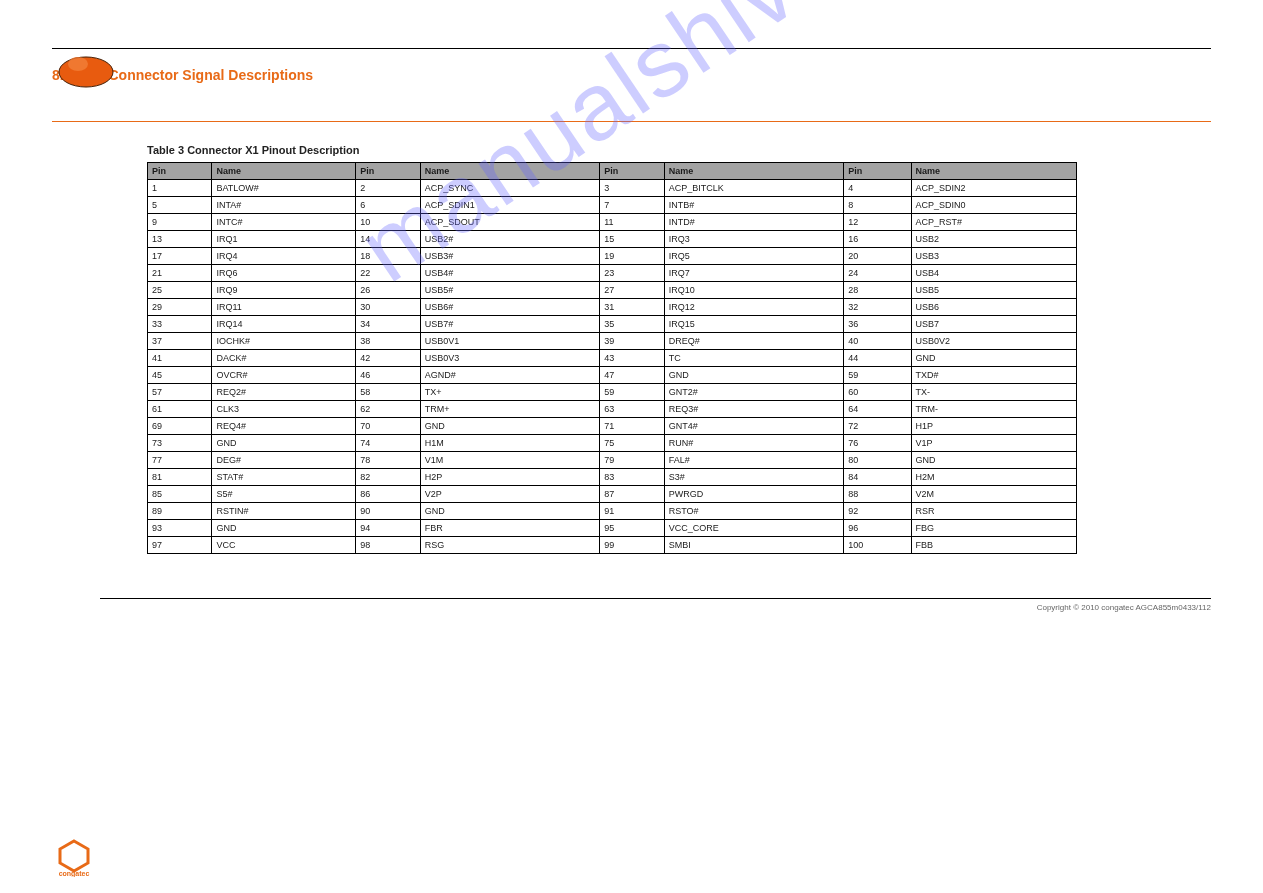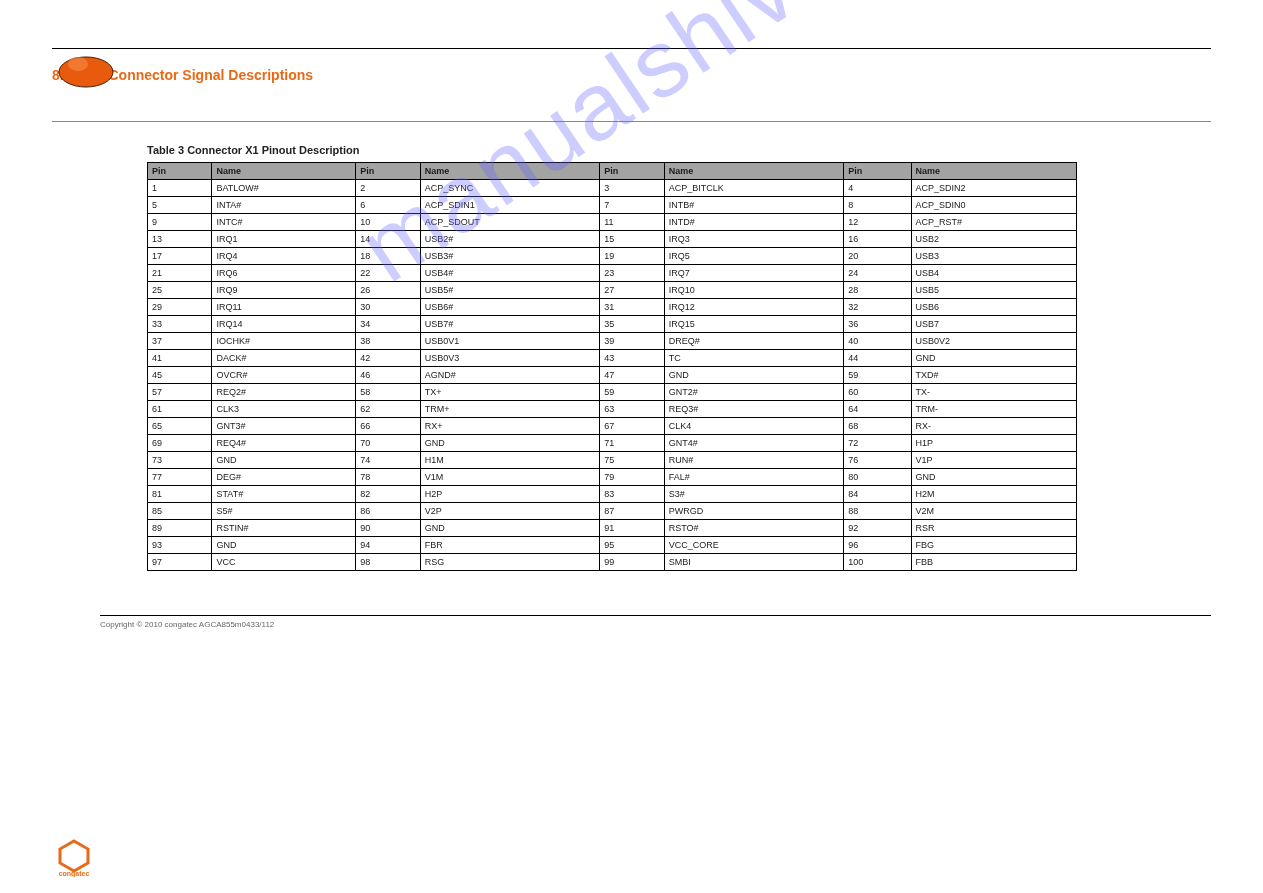--- a/index.html
+++ b/index.html
@@ -7,21 +7,21 @@
 .topline{border-top:1.5px solid #000;margin-top:48px}
 .orangeline{border-top:1px solid #e86a17;margin-top:38px}
 .mouse{position:absolute;left:56px;top:2px}
 .section{margin-top:18px;display:flex;gap:16px;align-items:center}
 .secnum{color:#e86a17;font-weight:600;font-size:14px}
 .sechead{color:#e86a17;font-weight:600;font-size:14px}
 .tbltitle{margin:22px 0 6px 95px;font-size:11px;font-weight:600;color:#222}
 table{border-collapse:collapse;margin-left:95px;font-size:9px;width:930px}
 th,td{border:1px solid #000;padding:3px 4px;text-align:left;vertical-align:top}
 th{font-weight:700;background:#a3a3a3}
-.footer{border-top:1.5px solid #000;margin:24px 52px 0 100px;display:flex;justify-content:flex-start;font-size:8px;color:#666;padding-top:4px}
+.footer{border-top:1.5px solid #000;margin:24px 52px 0 100px;display:flex;justify-content:flex-end;font-size:8px;color:#666;padding-top:4px}
 .logo{position:absolute;left:54px;bottom:16px}
 .wm{position:absolute;left:340px;top:165px;font-size:95px;color:rgba(100,100,255,0.32);font-weight:500;transform:rotate(-34deg);transform-origin:left top;pointer-events:none;font-family:sans-serif;letter-spacing:2px}
 </style>
 </head>
 <body>
 
 <div class="page">
   <svg class="mouse" width="62" height="42" viewBox="0 0 62 42">
     <ellipse cx="30" cy="22" rx="27" ry="15" fill="#e85b0f" stroke="#5a2a0a" stroke-width="1"></ellipse>
     <ellipse cx="22" cy="14" rx="10" ry="7" fill="#f07830"></ellipse>
@@ -187,30 +187,20 @@
           <td>61</td>
           <td>CLK3</td>
           <td>62</td>
           <td>TRM+</td>
           <td>63</td>
           <td>REQ3#</td>
           <td>64</td>
           <td>TRM-</td>
         </tr>
         <tr>
-          <td>65</td>
-          <td>GNT3#</td>
-          <td>66</td>
-          <td>RX+</td>
-          <td>67</td>
-          <td>CLK4</td>
-          <td>68</td>
-          <td>RX-</td>
-        </tr>
-        <tr>
           <td>69</td>
           <td>REQ4#</td>
           <td>70</td>
           <td>GND</td>
           <td>71</td>
           <td>GNT4#</td>
           <td>72</td>
           <td>H1P</td>
         </tr>
         <tr>

